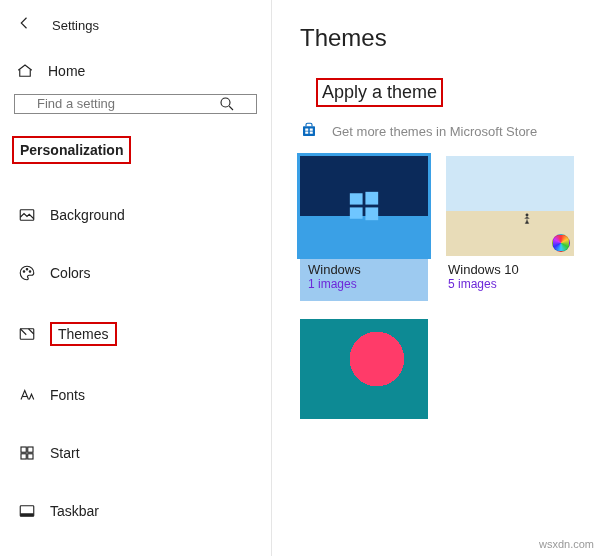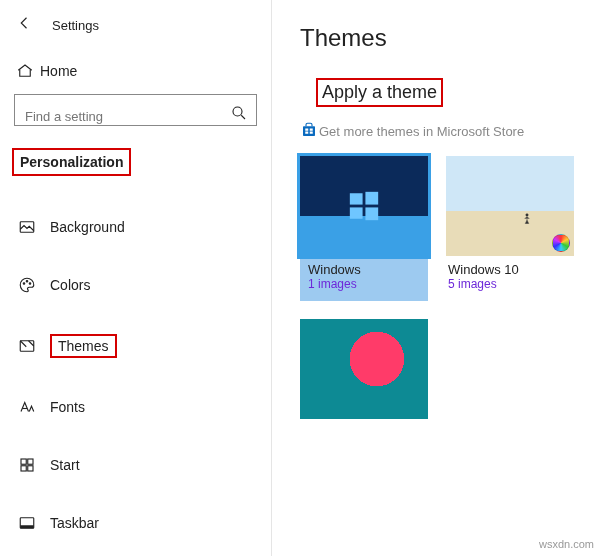--- a/index.html
+++ b/index.html
@@ -21,30 +21,30 @@
   }
   .titlebar {
     display: flex;
     align-items: center;
     gap: 18px;
     padding: 2px 6px 16px 6px;
   }
   .titlebar .back { font-size: 16px; }
   .titlebar .title { font-size: 13px; }
   .home-row {
-    display: flex; align-items: center; gap: 6px;
+    display: flex; align-items: center; gap: 14px;
     padding: 10px 6px 14px 6px;
     font-size: 14px;
   }
   .icon { width: 18px; display:inline-flex; justify-content:center; align-items:center; }
   .search {
-    display: flex; align-items: flex-end;
+    display: flex; align-items: flex-start;
     border: 1px solid #888;
-    height: 32px;
-    padding: 0 8px;
+    height: 20px;
+    padding: 0 20px;
     margin: 0 4px 22px 4px;
     color: #666;
     font-size: 13px;
   }
   .search input {
     flex: 1; border: none; outline: none; background: transparent;
     font-size: 13px; font-family: inherit;
   }
   .cat {
     display: inline-block;
@@ -61,21 +61,21 @@
   }
   .nav-item.selected .label-wrap { }
   .redbox { border: 2px solid #d40000; }
   .main {
     flex: 1;
     padding: 24px 0 0 28px;
     position: relative;
   }
   .h1 { font-size: 24px; font-weight: 400; margin: 0 0 26px 0; }
   .h2 { font-size: 18px; font-weight: 400; margin: 0 0 14px 16px; display:inline-block; padding: 2px 4px; }
-  .store-link { display:flex; align-items:center; gap:1px; color:#0a6abf; font-size:13px; margin-bottom:14px; }
+  .store-link { display:flex; align-items:center; gap:14px; color:#0a6abf; font-size:13px; margin-bottom:14px; }
   .store-link .text { color:#888; }
   .cards { display: flex; gap: 18px; flex-wrap: wrap; width: 300px; }
   .card { width: 128px; }
   .thumb {
     width: 128px; height: 100px;
     position: relative;
     display:flex; align-items:center; justify-content:center;
     overflow:hidden;
   }
   .card.selected .thumb { outline: 3px solid #3aa0e6; }

